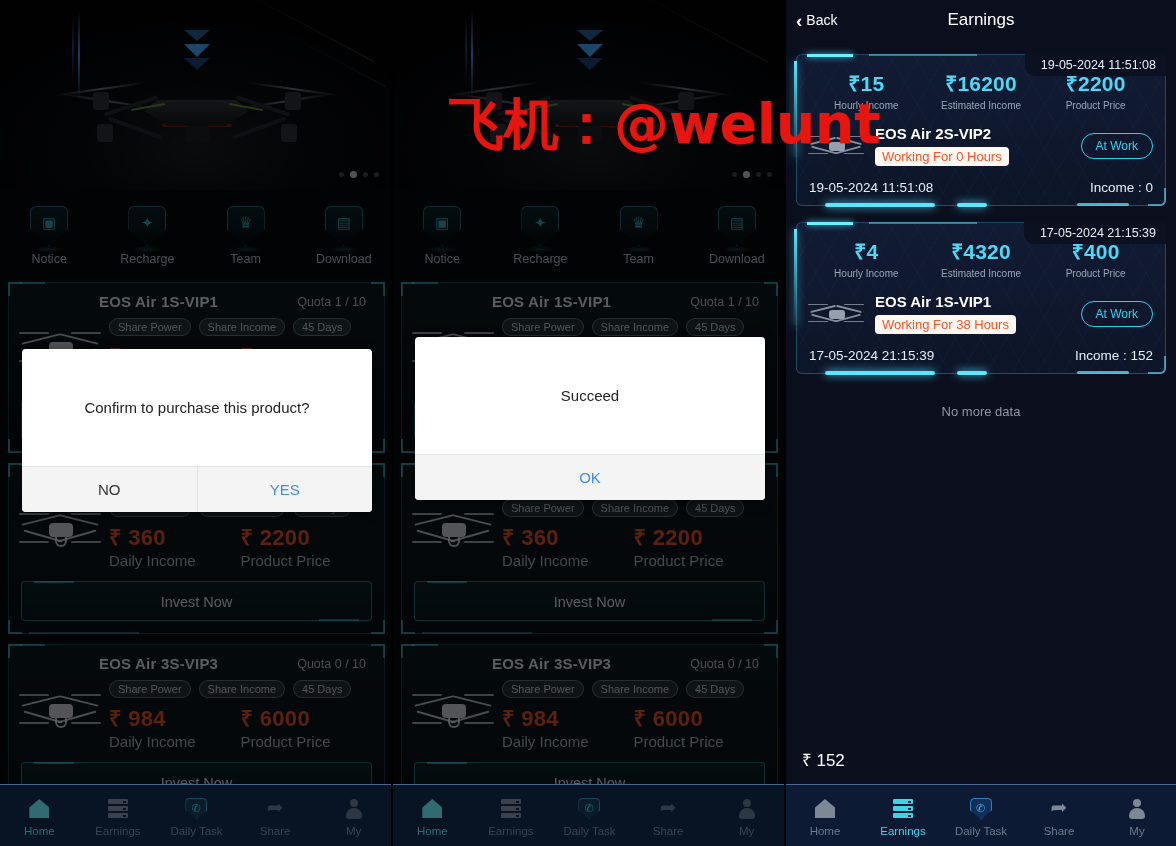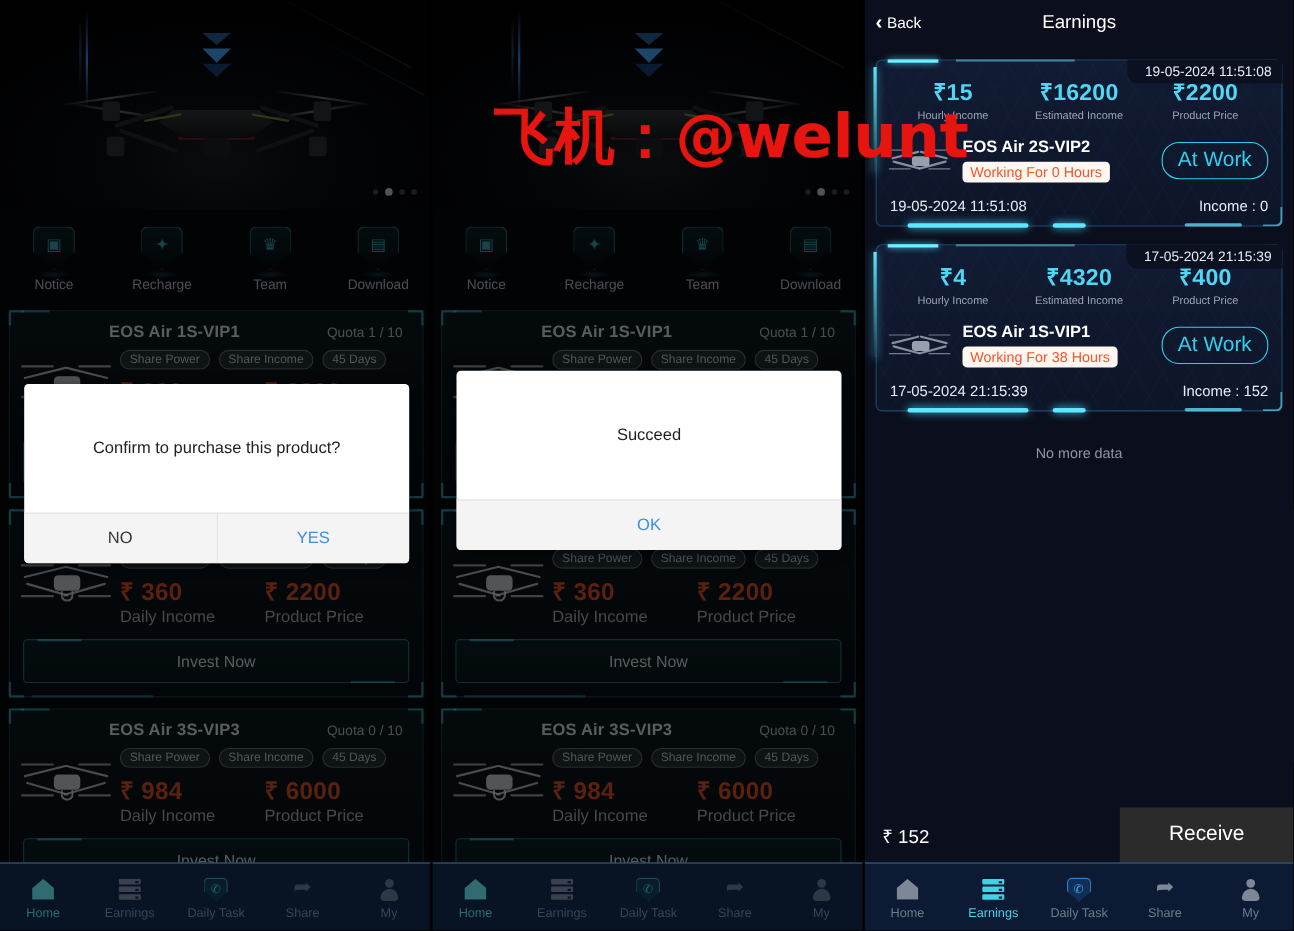--- a/index.html
+++ b/index.html
@@ -222,21 +222,21 @@
   .e-mini .a { position:absolute; width:26px; height:1.5px; background:rgba(185,194,206,.7); border-radius:2px;}
   .e-mini .a.a1{left:1px;top:11px;transform:rotate(-14deg);} .e-mini .a.a2{right:1px;top:11px;transform:rotate(14deg);}
   .e-mini .a.a3{left:2px;top:20px;transform:rotate(15deg);} .e-mini .a.a4{right:2px;top:20px;transform:rotate(-15deg);}
   .e-mini .r { position:absolute; width:20px; height:1.5px; background:rgba(200,208,218,.55); border-radius:2px;}
   .e-mini .r.r1{left:-1px;top:7px;} .e-mini .r.r2{right:-1px;top:7px;}
   .e-mini .r.r3{left:-1px;top:24px;} .e-mini .r.r4{right:-1px;top:24px;}
   .e-namewrap { flex:1; padding-left:12px; }
   .e-name { font-size:15px; font-weight:bold; color:#fff; }
   .e-badge { display:inline-block; margin-top:5px; background:#fff7f2; color:#f4552a; font-size:13px;
              padding:2px 7px; border-radius:4px; }
-  .e-atwork { border:1.5px solid #2fd0ef; color:#2fd0ef; border-radius:16px; font-size:19px; padding:5px 14px; }
+  .e-atwork { border:1.5px solid #2fd0ef; color:#2fd0ef; border-radius:16px; font-size:12px; padding:5px 14px; }
 
   .e-foot { display:flex; justify-content:space-between; align-items:center; margin-top:14px; color:#e6ecf5; font-size:13.5px; }
 
   .e-nomore { text-align:center; color:#8e97a6; font-size:13px; margin-top:30px; }
 
   .e-receive { position:absolute; left:0; bottom:62px; width:100%; height:50px; display:flex; z-index:10; }
   .e-amount { flex:1; display:flex; align-items:center; padding-left:16px; color:#fff; font-size:17px; background:#0b0f1d;}
   .e-btn { width:158px; display:flex; align-items:center; justify-content:center; background:#2b2b2b; color:#fff; font-size:19px; }
 
   
@@ -877,21 +877,20 @@
           <div>17-05-2024 21:15:39</div>
           <div>Income : 152</div>
         </div>
       </div>
     </div>
 
     <div class="e-nomore">No more data</div>
 
     <div class="e-receive">
       <div class="e-amount">₹ 152</div>
-      <div class="e-btn">Receive</div>
     </div>
 
     <div class="tabbar">
       <div class="tab">
         <div class="ti">
             <div class="home-ic"></div>
           </div>
         <div class="tl">Home</div>
       </div>
       <div class="tab active">

